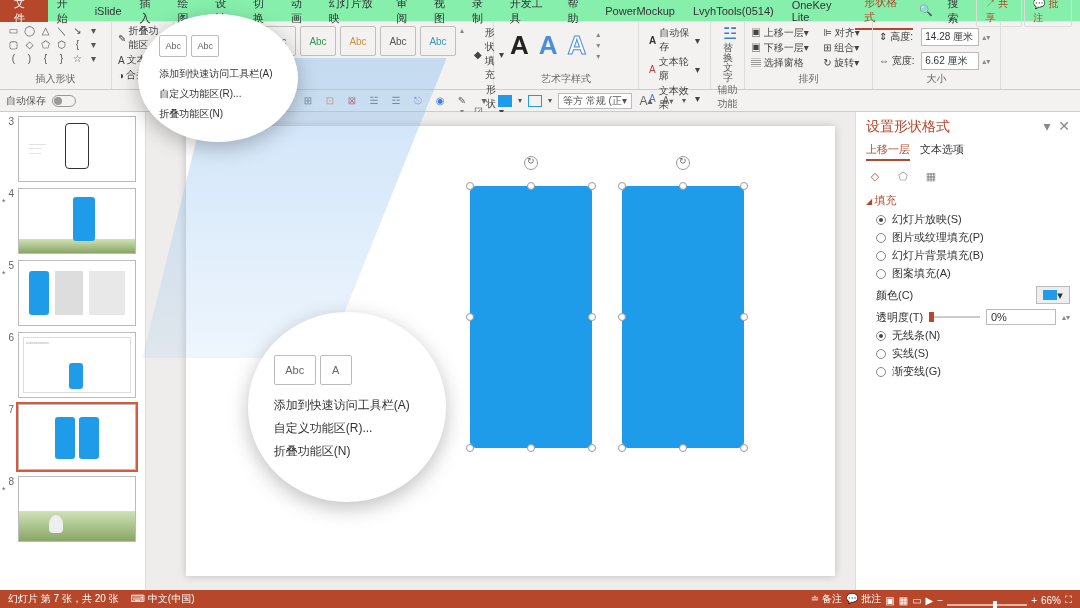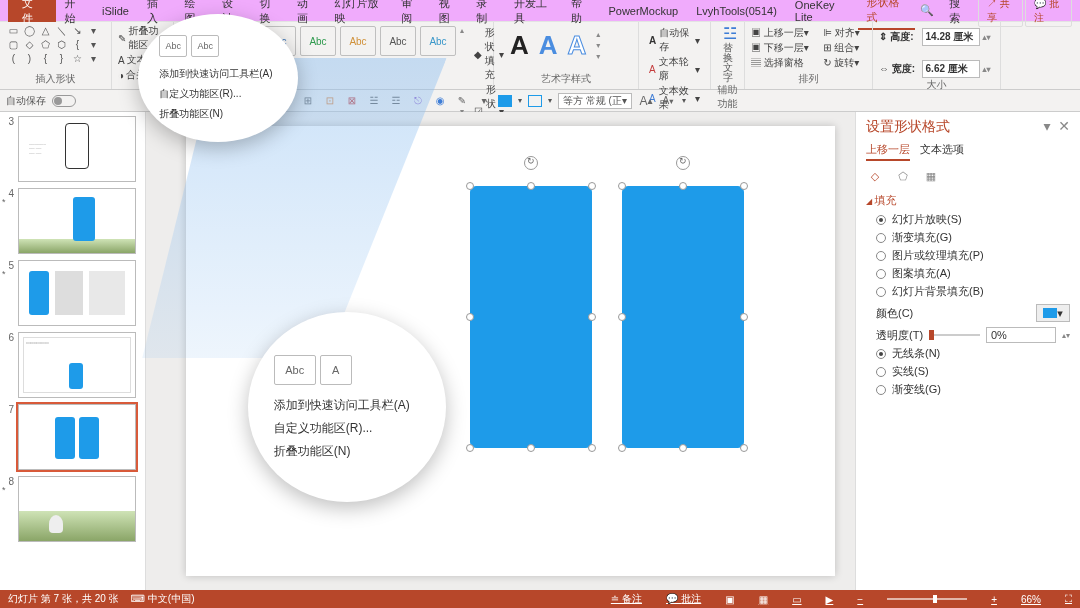--- a/index.html
+++ b/index.html
@@ -1,19 +1,19 @@
 <!DOCTYPE html>
 <html><head>
 <meta charset="utf-8">
 <style>
 * { margin:0; padding:0; box-sizing:border-box; font-family:"Microsoft YaHei","Segoe UI",sans-serif; }
 body { background:#fff; width:1080px; height:608px; overflow:hidden; position:relative; font-size:11px; color:#333; }
 
 
-.tab-bar { height:22px; background:#f0abfc; display:flex; align-items:center; border-bottom:1px solid #e3e3e3; padding-left:8px; }
+.tab-bar { height:22px; background:#86efac; display:flex; align-items:center; border-bottom:1px solid #e3e3e3; padding-left:0; }
 .tab-file { background:#b7472a; color:#fff; padding:3px 14px; height:22px; display:flex; align-items:center; }
 .tab { padding:3px 9px; cursor:pointer; color:#333; }
 .tab.active { color:#b7472a; border-bottom:2px solid #b7472a; }
 .tab-right { margin-left:auto; display:flex; align-items:center; gap:2px; padding-right:8px; }
 .tabr-btn { border:1px solid #ddd; color:#b7472a; padding:1px 8px; border-radius:2px; font-size:10px; }
 .search-ico { color:#666; margin:0 6px; }
 
 
 .ribbon { height:68px; background:#f3f2f1; border-bottom:1px solid #ccc; display:flex; }
 .group { border-right:1px solid #ddd; padding:2px 6px; display:flex; flex-direction:column; justify-content:space-between; }
@@ -26,21 +26,21 @@
 .style-box { width:36px; height:30px; border:1px solid #bfbfbf; border-radius:2px; display:flex; align-items:center; justify-content:center; font-size:10px; color:#555; }
 .style-box.sel { border:1px solid #b7472a; }
 .style-stack { display:flex; flex-direction:column; gap:1px; padding:2px 4px 0; font-size:10px; color:#444; }
 .style-stack div { display:flex; align-items:center; gap:3px; }
 .wa-row { display:flex; gap:10px; padding:6px 10px 0; font-size:26px; font-weight:700; }
 .wa1 { color:#222; -webkit-text-stroke:0; }
 .wa2 { color:#4a8de0; }
 .wa3 { color:#fff; -webkit-text-stroke:1px #4a8de0; }
 .repl { font-size:10px; text-align:center; color:#555; padding:0 6px; }
 .repl-ico { font-size:16px; color:#3e7dd6; }
-.size-grid { display:grid; grid-template-columns:auto 58px auto; gap:14px 3px; align-items:center; font-size:10px; padding-top:4px;font-weight:bold; }
+.size-grid { display:grid; grid-template-columns:auto 58px auto; gap:6px 3px; align-items:center; font-size:10px; padding-top:4px; }
 .size-in { border:1px solid #bbb; background:#fff; padding:1px 3px; text-align:left; width:58px; }
 .aux-grid { display:grid; grid-template-columns:auto auto; gap:1px 8px; font-size:10px; padding-top:2px; color:#444; }
 
 
 .qat { height:22px; background:#f3f2f1; border-bottom:1px solid #ccc; display:flex; align-items:center; gap:6px; padding:0 6px; font-size:10px; color:#555; }
 .qat .switch { width:24px; height:12px; border:1px solid #999; border-radius:7px; position:relative; }
 .qat .switch::after { content:""; position:absolute; left:1px; top:1px; width:8px; height:8px; background:#999; border-radius:50%; }
 .fontbox { border:1px solid #bbb; background:#fff; padding:0 4px; height:16px; display:flex; align-items:center; }
 .tiny-ico { width:16px; height:16px; display:flex; align-items:center; justify-content:center; color:#666; cursor:pointer; }
 .tiny-blue { color:#3e7dd6; }
@@ -78,21 +78,21 @@
 .radio.checked .r::after { content:""; position:absolute; top:2px; left:2px; width:4px; height:4px; background:#444; border-radius:50%; }
 .prop-row { display:flex; align-items:center; gap:6px; font-size:11px; margin:5px 0 3px 10px; }
 .prop-in { border:1px solid #bbb; padding:1px 4px; width:70px; }
 .color-btn { width:34px; height:18px; border:1px solid #bbb; background:#eee; display:flex; align-items:center; justify-content:center; }
 .color-sw { width:14px; height:10px; background:#1e9be9; }
 .slider { flex:1; height:2px; background:#ccc; position:relative; }
 .slider::after { content:""; position:absolute; left:0; top:-4px; width:5px; height:10px; background:#b7472a; }
 
 
 .status { position:absolute; bottom:0; left:0; right:0; height:18px; background:#b7472a; color:#fff; font-size:10px; display:flex; align-items:center; padding:0 8px; gap:12px; }
-.status .right { margin-left:auto; display:flex; align-items:center; gap:24px;text-decoration:underline; }
+.status .right { margin-left:auto; display:flex; align-items:flex-end; gap:4px; }
 .zoom-track { width:80px; height:2px; background:rgba(255,255,255,.6); position:relative; }
 .zoom-track::after { content:""; position:absolute; left:46px; top:-3px; width:4px; height:8px; background:#fff; }
 
 
 .callout { position:absolute; background:#fff; border-radius:50%; box-shadow:0 6px 20px rgba(0,0,0,.25); }
 .callout .inner { position:absolute; inset:12%; display:flex; flex-direction:column; justify-content:center; font-size:11px; color:#333; }
 .beam { position:absolute; background:linear-gradient(180deg, rgba(140,190,240,.45), rgba(140,190,240,.15)); clip-path:polygon(0 0, 100% 0, 90% 100%, 10% 100%); }
 .cmenu div { padding:3px 2px; }
 .mini-style { width:28px; height:22px; border:1px solid #bbb; border-radius:2px; display:flex; align-items:center; justify-content:center; font-size:9px; color:#666; margin-right:4px; }
 
@@ -376,33 +376,29 @@
       <div class="ic" style="color:#888">⬠</div>
       <div class="ic" style="color:#888">▦</div>
     </div>
     <div class="section-h">填充</div>
     <label class="radio checked">
         <span class="r"></span>
         <span>幻灯片放映(S)</span>
       </label>
     <label class="radio">
         <span class="r"></span>
-        <span>渐变填充(G)</span>
+        <span>图片或纹理填充(P)</span>
       </label>
     <label class="radio">
         <span class="r"></span>
-        <span>图片或纹理填充(P)</span>
+        <span>幻灯片背景填充(B)</span>
       </label>
     <label class="radio">
         <span class="r"></span>
         <span>图案填充(A)</span>
-      </label>
-    <label class="radio">
-        <span class="r"></span>
-        <span>幻灯片背景填充(B)</span>
       </label>
     <div class="prop-row">
         <span>颜色(C)</span>
         <span style="flex:1"></span>
       <div class="color-btn"><div class="color-sw"></div> ▾</div>
       </div>
     <div class="prop-row">
         <span>透明度(T)</span>
       <div class="slider"></div>
       <div class="prop-in">0%</div>

